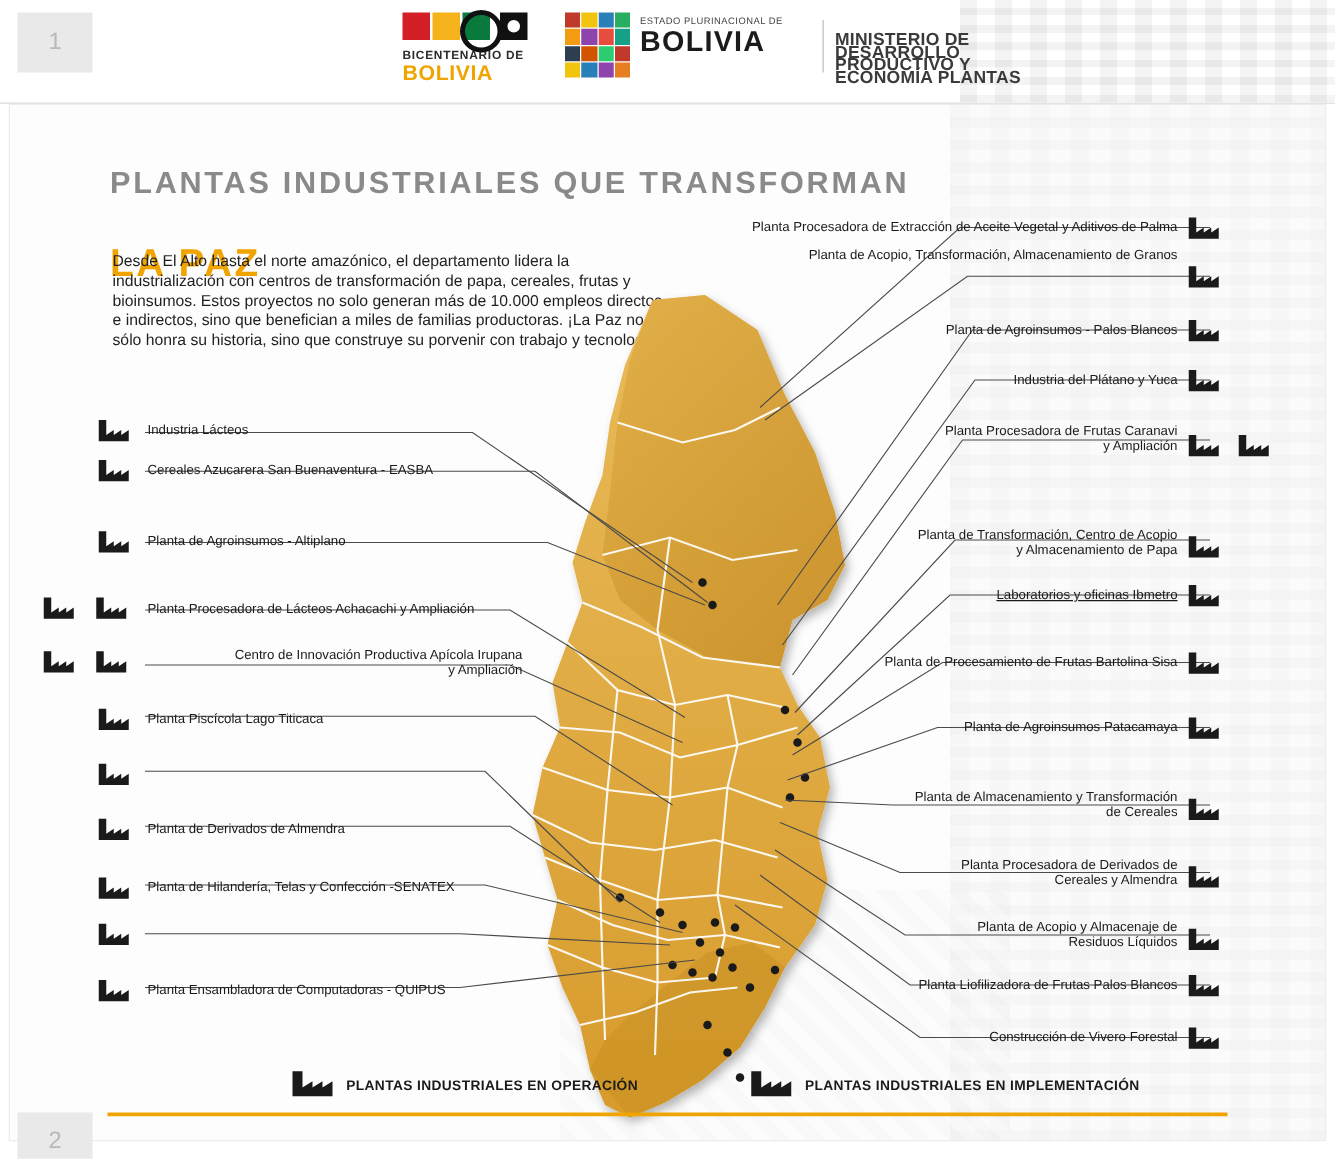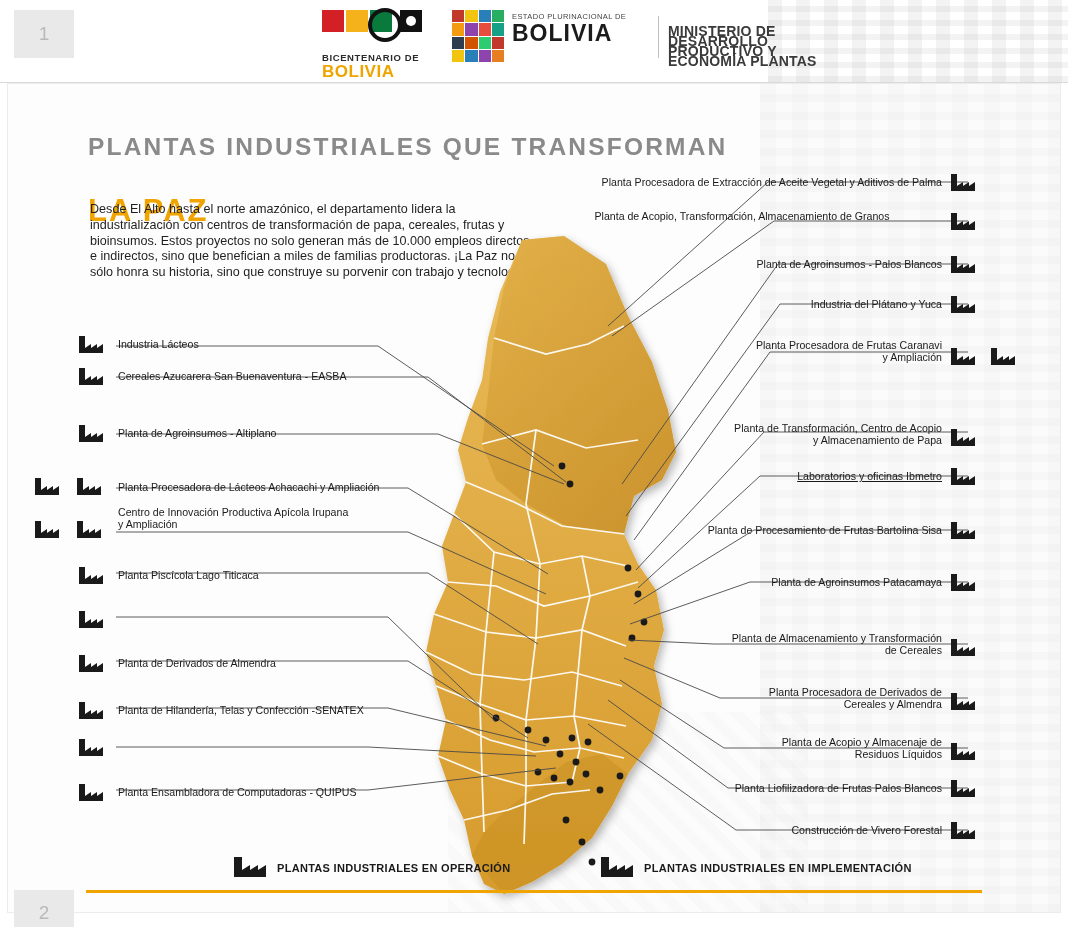--- a/index.html
+++ b/index.html
@@ -46,21 +46,21 @@
   .logo-bicent .sq.b{left:24px;background:#f5b21b;}
   .logo-bicent .sq.c{left:48px;background:#0a7a3c;}
   .logo-bicent .ring{
     position:absolute;left:46px;top:0;width:26px;height:26px;border-radius:50%;
     border:4px solid #111;
   }
   .logo-bicent .sq.d{left:78px;background:#111;}
   .logo-bicent .sq.d:after{
     content:"";position:absolute;left:6px;top:6px;width:10px;height:10px;background:#fff;border-radius:50%;
   }
-  .logo-bicent .t1{font-size:9.5px;font-weight:bold;letter-spacing:.6px;color:#2b2b2b;margin-top:14px;}
+  .logo-bicent .t1{font-size:9.5px;font-weight:bold;letter-spacing:.6px;color:#2b2b2b;margin-top:1px;}
   .logo-bicent .t2{font-size:17px;font-weight:bold;letter-spacing:.5px;color:#f0a400;line-height:18px;}
 
   
   .logo-state{position:absolute;left:452px;top:8px;width:310px;height:66px;}
   .logo-state .quilt{
     position:absolute;left:0;top:2px;width:52px;height:52px;
     display:grid;grid-template-columns:repeat(4,1fr);grid-template-rows:repeat(4,1fr);
     gap:1px;
   }
   .logo-state .quilt i{display:block;}
@@ -350,21 +350,21 @@
     <div class="fac" style="left:26px;top:435px;">
       <svg width="26" height="20" viewBox="0 0 26 20" fill="#1a1a1a">
           <path d="M1 19h24v-9l-6 4v-4l-6 4v-4l-6 4V2H1z"></path>
         </svg>
     </div>
     <div class="fac" style="left:68px;top:435px;">
       <svg width="26" height="20" viewBox="0 0 26 20" fill="#1a1a1a">
           <path d="M1 19h24v-9l-6 4v-4l-6 4v-4l-6 4V2H1z"></path>
         </svg>
     </div>
-    <div class="lbl" style="left:110px;top:422px;width:300px;white-space:pre-line;">Centro de Innovación Productiva Apícola Irupana
+    <div class="lbl" style="left:110px;top:434px;width:300px;white-space:pre-line;text-align:right;">Centro de Innovación Productiva Apícola Irupana
 y Ampliación</div>
 
     <div class="fac" style="left:70px;top:481px;">
       <svg width="26" height="20" viewBox="0 0 26 20" fill="#1a1a1a">
           <path d="M1 19h24v-9l-6 4v-4l-6 4v-4l-6 4V2H1z"></path>
         </svg>
     </div>
     <div class="lbl" style="left:110px;top:485px;width:300px;">Planta Piscícola Lago Titicaca</div>
 
     <div class="fac" style="left:70px;top:525px;">
@@ -400,21 +400,21 @@
     </div>
     <div class="lbl" style="left:110px;top:702px;width:310px;">Planta Ensambladora de Computadoras - QUIPUS</div>
 
     <div class="lbl r" style="right:118px;top:92px;width:420px;">Planta Procesadora de Extracción de Aceite Vegetal y Aditivos de Palma</div>
     <div class="fac" style="right:84px;top:88px;">
       <svg width="26" height="20" viewBox="0 0 26 20" fill="#1a1a1a">
           <path d="M1 19h24v-9l-6 4v-4l-6 4v-4l-6 4V2H1z"></path>
         </svg>
     </div>
 
-    <div class="lbl r" style="right:118px;top:126px;width:400px;text-align:center;">Planta de Acopio, Transformación, Almacenamiento de Granos</div>
+    <div class="lbl r" style="right:118px;top:114px;width:400px;">Planta de Acopio, Transformación, Almacenamiento de Granos</div>
     <div class="fac" style="right:84px;top:127px;">
       <svg width="26" height="20" viewBox="0 0 26 20" fill="#1a1a1a">
           <path d="M1 19h24v-9l-6 4v-4l-6 4v-4l-6 4V2H1z"></path>
         </svg>
     </div>
 
     <div class="lbl r" style="right:118px;top:174px;width:360px;">Planta de Agroinsumos - Palos Blancos</div>
     <div class="fac" style="right:84px;top:170px;">
       <svg width="26" height="20" viewBox="0 0 26 20" fill="#1a1a1a">
           <path d="M1 19h24v-9l-6 4v-4l-6 4v-4l-6 4V2H1z"></path>

